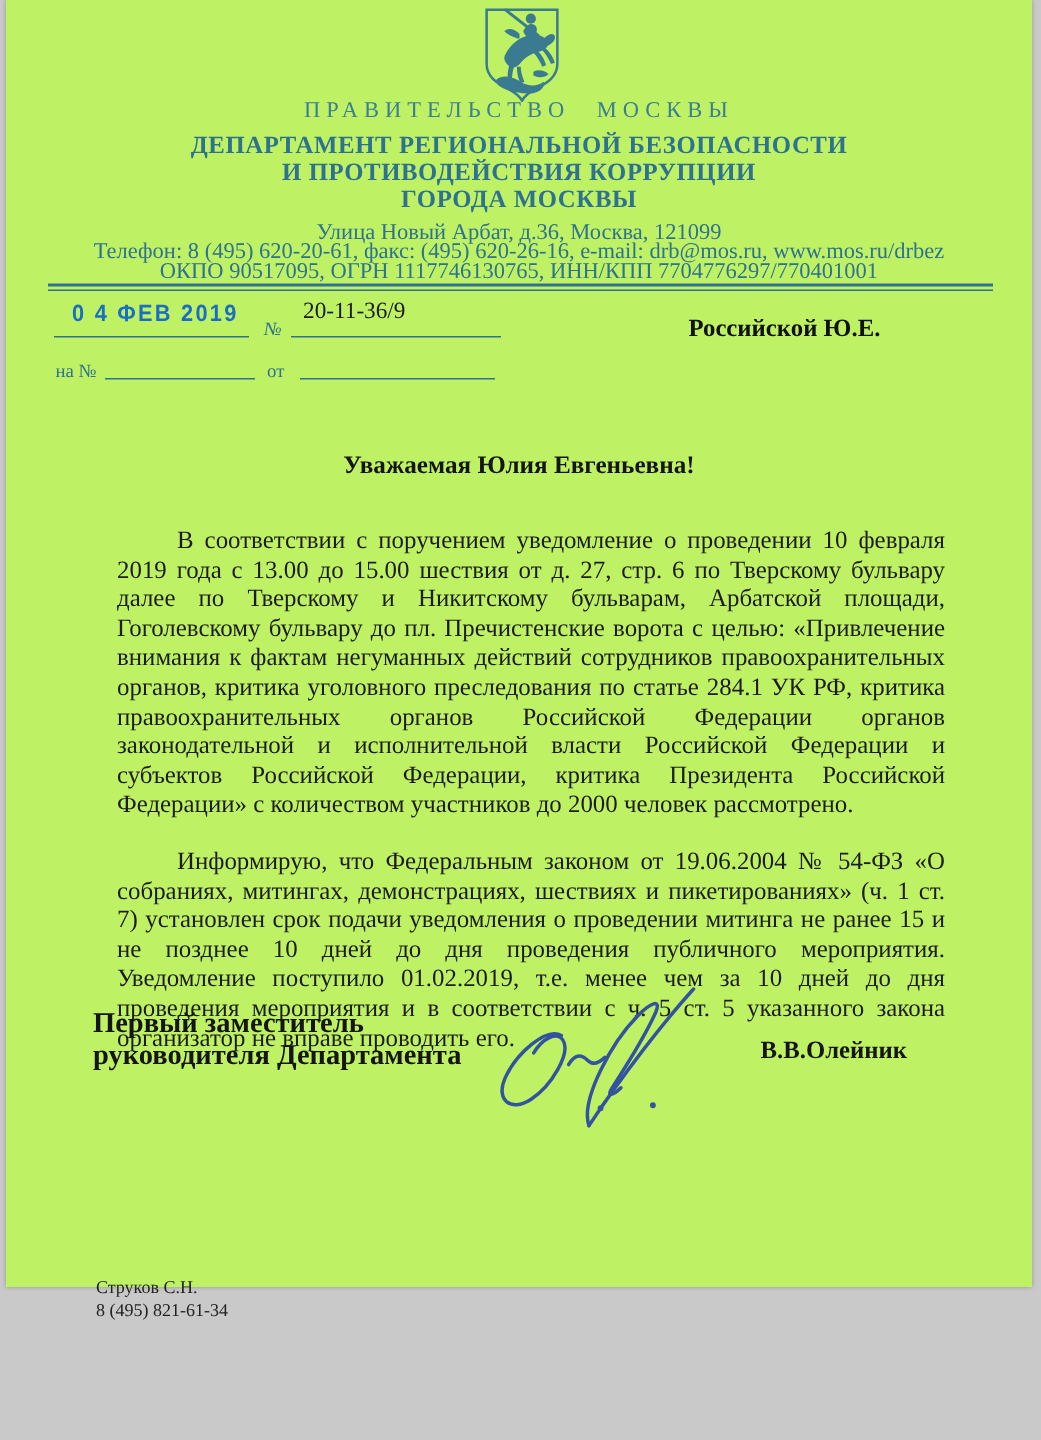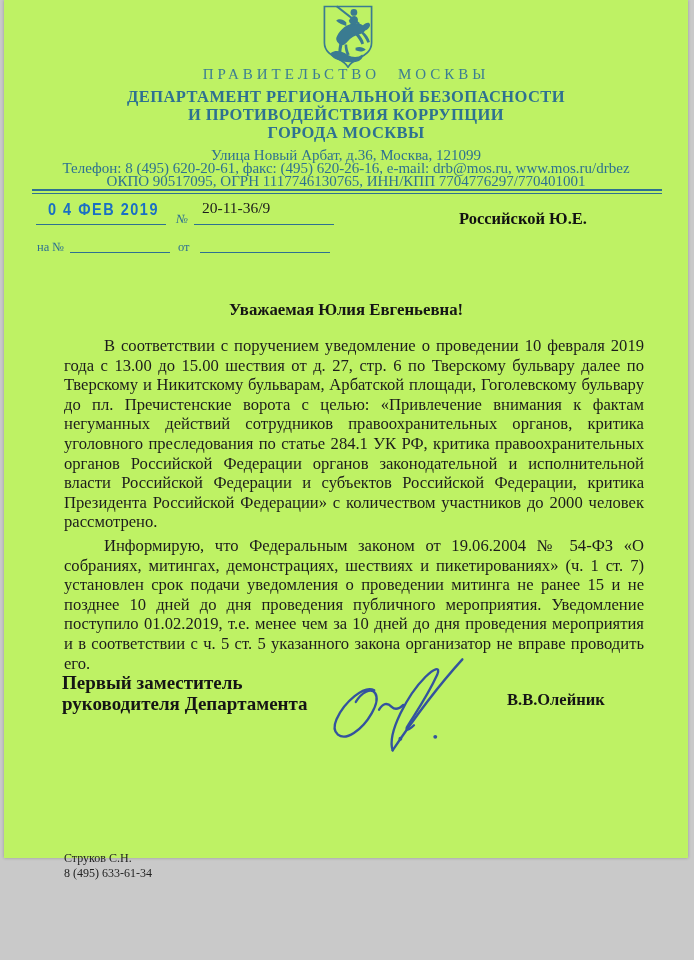--- a/index.html
+++ b/index.html
@@ -56,21 +56,21 @@
   .addressee{position:absolute;left:455px;top:209px;color:#111;
     font-weight:bold;font-size:16.5px;}
   
   .salutation{position:absolute;left:0;top:300px;width:100%;text-align:center;
     font-weight:bold;font-size:16.8px;color:#151515;}
   .letter-body{
     position:absolute;left:56px;top:332px;width:588px;
     font-size:16.6px;line-height:19.6px;color:#1c1c1c;
     text-align:justify;
   }
-  .letter-body p{margin:4px;text-indent:40px;}
+  .letter-body p{margin:18px;text-indent:40px;}
   
   .sig-title{position:absolute;left:58px;top:672px;
     font-weight:bold;font-size:19px;line-height:21px;color:#151515;}
   .sig-scrawl{position:absolute;left:315px;top:645px;width:155px;height:112px;}
   .sig-name{position:absolute;left:503px;top:690px;
     font-weight:bold;font-size:16.5px;color:#151515;}
   
   .executor{position:absolute;left:60px;top:851px;
     font-size:12px;line-height:15px;color:#222;}
 </style>
@@ -153,16 +153,16 @@
         <circle cx="84" cy="94" r="2"></circle>
         <circle cx="120" cy="92" r="2"></circle>
       </g>
     </svg>
   </div>
 
   <div class="sig-name">В.В.Олейник</div>
 
   <div class="executor">
     <div>Струков С.Н.</div>
-    <div>8 (495) 633-61-34</div>
+    <div>8 (495) 821-61-34</div>
   </div>
 
 </div>
 
 </body></html>

